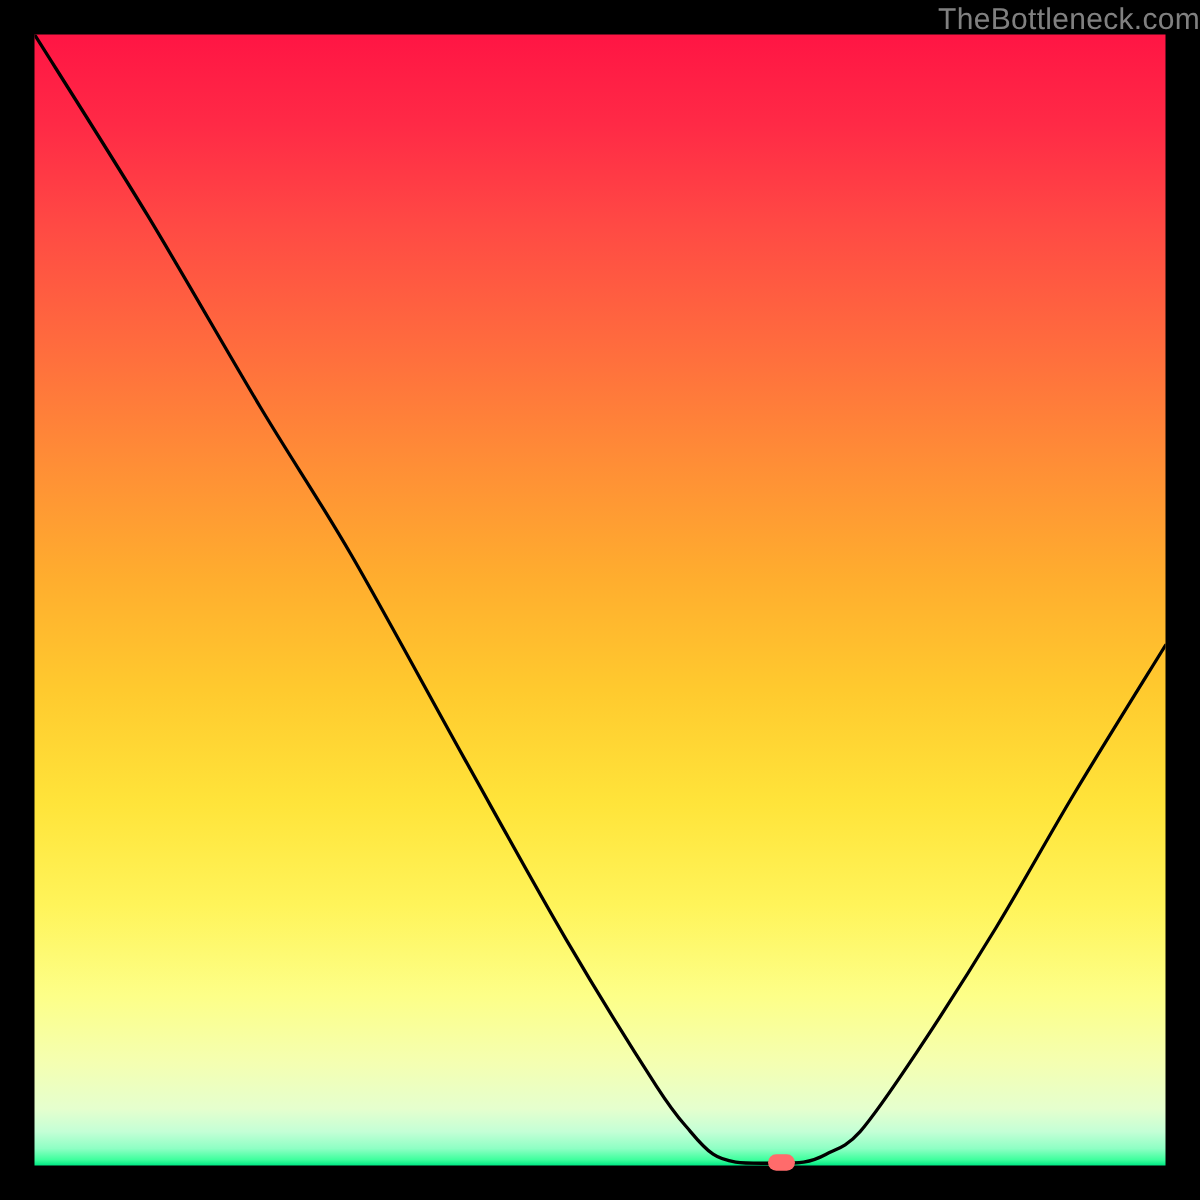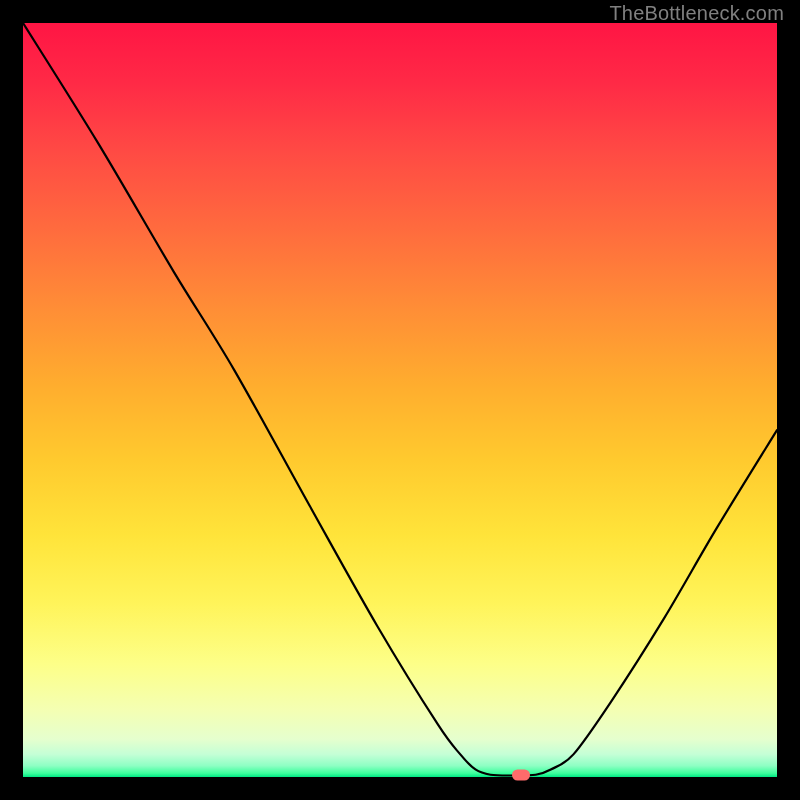--- a/index.html
+++ b/index.html
@@ -7,21 +7,21 @@
     width: 800px;
     height: 800px;
     background: #000;
     position: relative;
     overflow: hidden;
     font-family: Arial, Helvetica, sans-serif;
   }
   .watermark {
     position: absolute;
     top: 2px;
-    right: 16px;
+    right: 0;
     color: #808080;
     font-size: 20px;
     font-weight: normal;
     z-index: 10;
     letter-spacing: 0.2px;
   }
   .plot-area {
     position: absolute;
     left: 23px;
     top: 23px;

